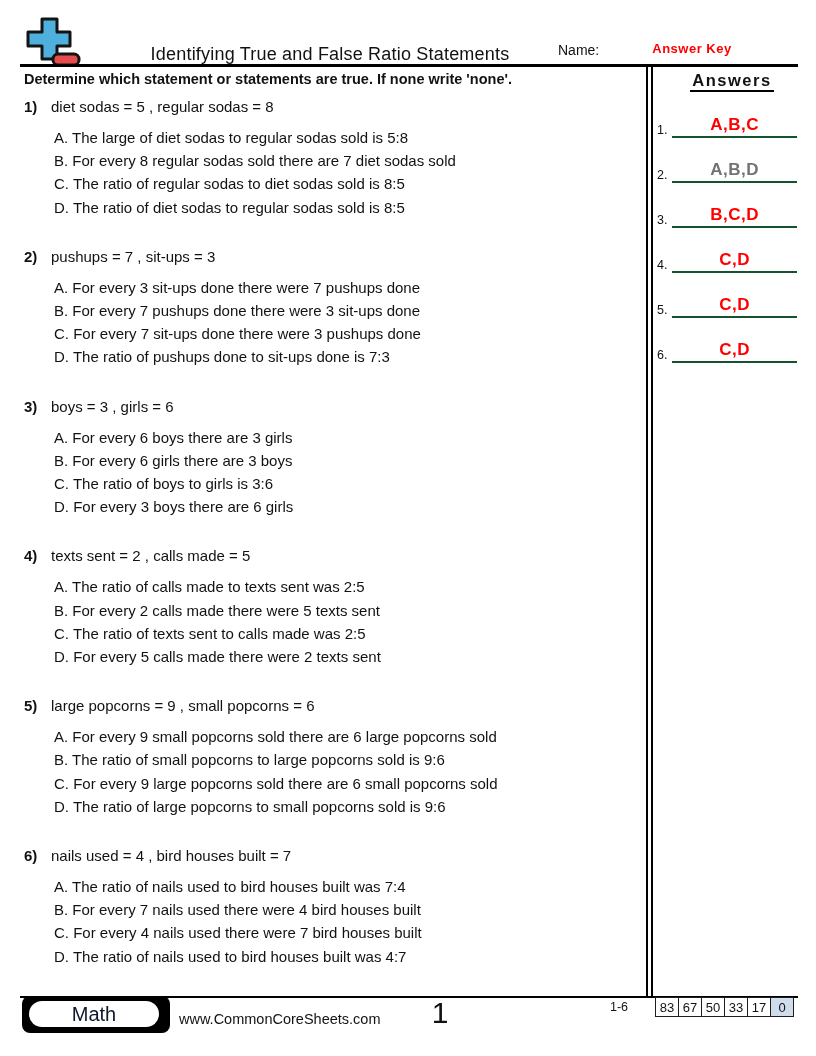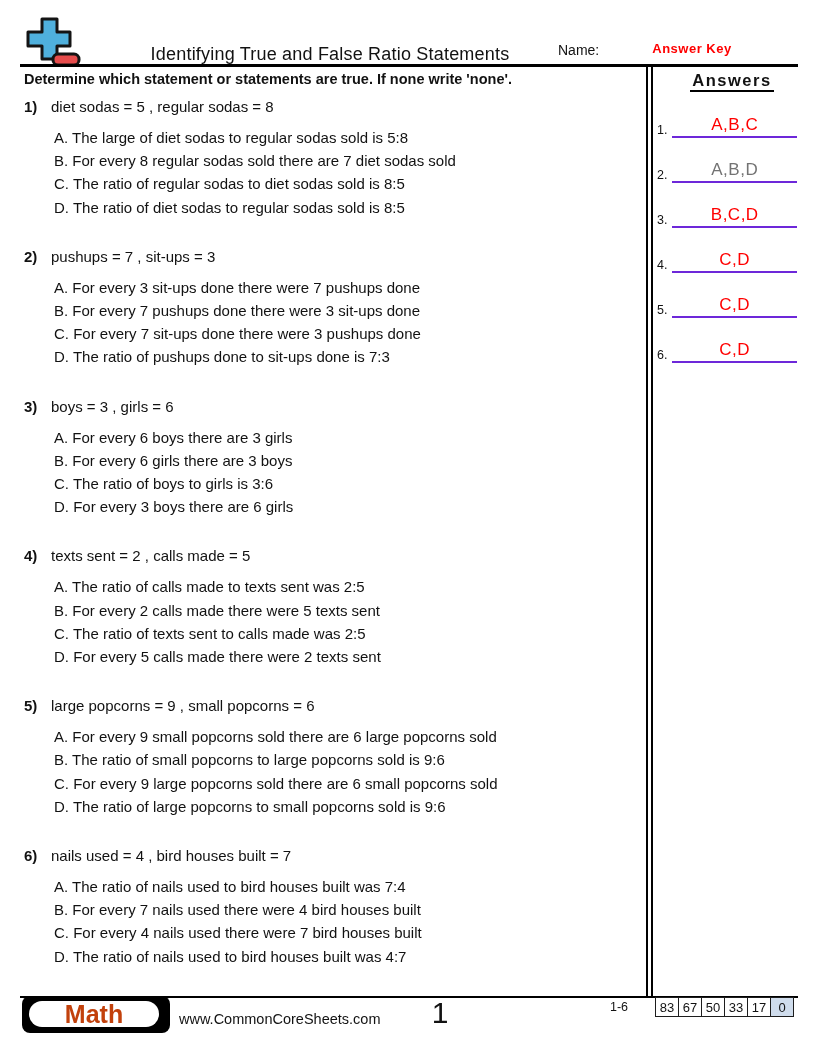--- a/index.html
+++ b/index.html
@@ -36,38 +36,38 @@
     display:flex;align-items:flex-end;gap:5px;
   }
   .answer-item:nth-of-type(1){top:115px;}
   .answer-item:nth-of-type(2){top:160px;}
   .answer-item:nth-of-type(3){top:205px;}
   .answer-item:nth-of-type(4){top:250px;}
   .answer-item:nth-of-type(5){top:295px;}
   .answer-item:nth-of-type(6){top:340px;}
   .ans-num{font-size:12.5px;color:#121212;padding-bottom:1px;}
   .ans-value{
-    flex:1;text-align:center;font-size:17px;font-weight:normal;
-    border-bottom:2px solid #6d28d9;padding-bottom:2px;line-height:19px;
+    flex:1;text-align:center;font-size:17px;font-weight:bold;
+    border-bottom:2px solid #14532d;padding-bottom:2px;line-height:19px;
     letter-spacing:0.5px;
   }
   
   .problems{position:absolute;left:24px;top:98px;width:615px;}
   .problem{margin-bottom:29px;}
   .problem-header{font-size:15px;line-height:17px;margin-bottom:11px;}
   .problem-num{font-weight:bold;display:inline-block;width:27px;}
   .options{margin-left:30px;}
   .option{font-size:15px;line-height:23.2px;white-space:nowrap;}
   
   .footer-rule{position:absolute;left:20px;right:18px;top:996px;height:2px;background:#000;}
   .math-badge{position:absolute;left:22px;top:996px;width:148px;height:37px;background:#000;border-radius:8px;}
   .math-badge-inner{
     position:absolute;left:7px;right:11px;top:5px;bottom:6px;background:#fff;
     border-radius:15px;display:flex;align-items:center;justify-content:center;
-    font-size:25px;font-weight:bold;color:#c2410c;
+    font-size:20px;font-weight:normal;color:#0f172a;
   }
   .website{position:absolute;left:179px;top:1011px;font-size:14.5px;}
   .page-number{position:absolute;left:400px;top:996px;width:80px;text-align:center;font-size:30px;font-weight:400;}
   .score-range{position:absolute;left:610px;top:1000px;font-size:12.5px;}
   .score-strip{position:absolute;left:655px;top:997px;display:flex;}
   .score-cell{
     width:22px;height:18px;border:1.5px solid #1d1d1d;border-left:none;
     display:flex;align-items:center;justify-content:center;font-size:13px;background:#fff;
   }
   .score-cell:first-child{border-left:1.5px solid #1d1d1d;}

